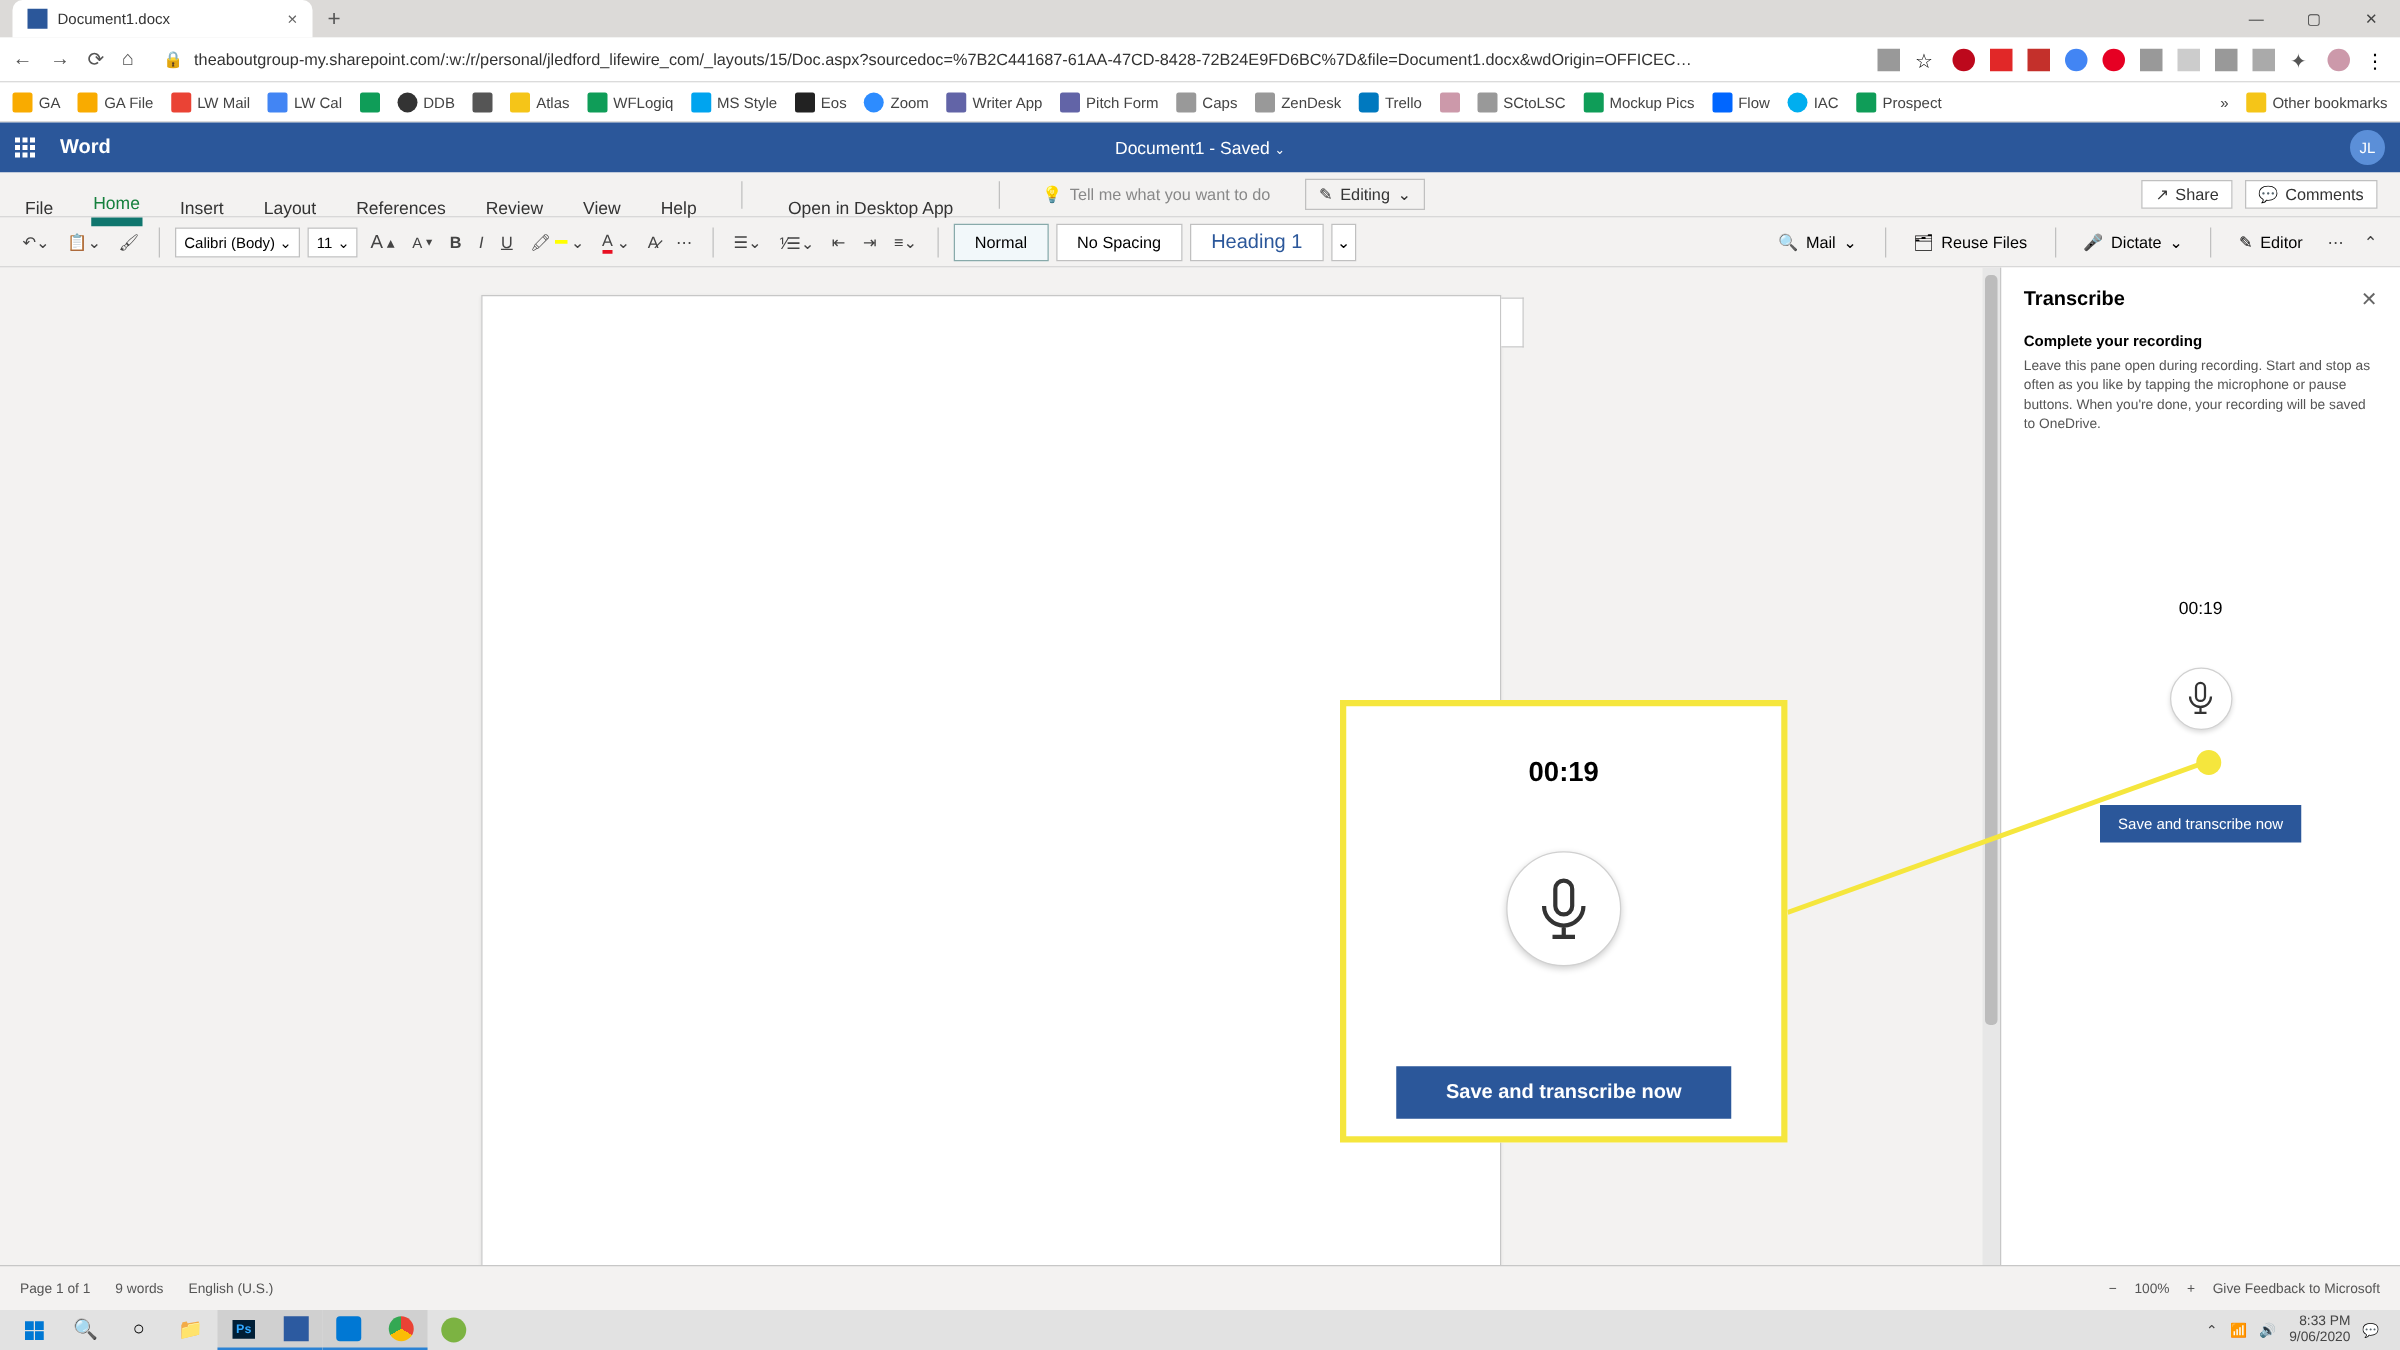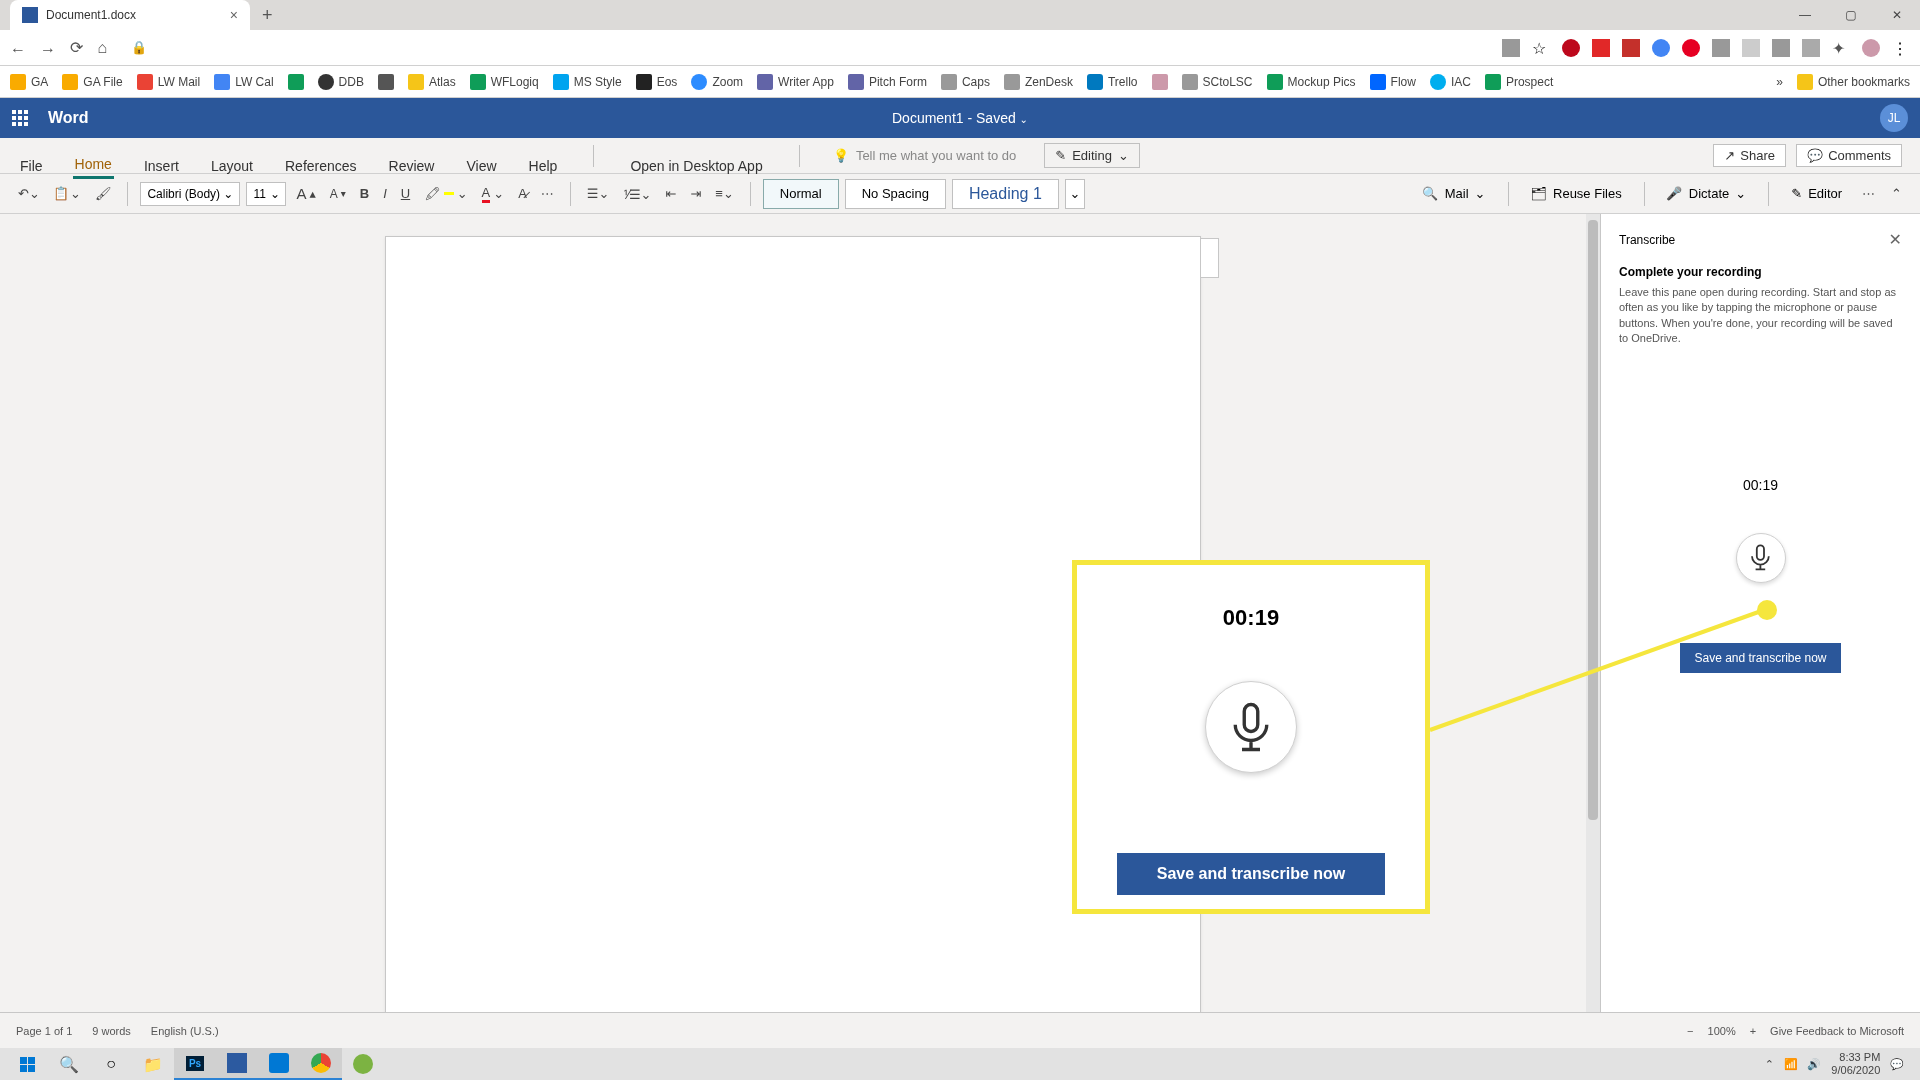--- a/index.html
+++ b/index.html
@@ -31,21 +31,21 @@
 .word-header { background: #2b579a; height: 40px; display: flex; align-items: center; color: #fff; padding: 0 12px; }
 .apps-grid { width: 16px; height: 16px; display: grid; grid-template-columns: repeat(3,4px); grid-template-rows: repeat(3,4px); gap: 2px; margin-right: 20px; }
 .apps-grid span { background: #fff; }
 .word-label { font-size: 16px; font-weight: 600; }
 .doc-title { position: absolute; left: 50%; transform: translateX(-50%); font-size: 14px; }
 .user-badge { margin-left: auto; width: 28px; height: 28px; border-radius: 50%; background: #5b8fd8; display: flex; align-items: center; justify-content: center; font-size: 12px; }
 
 
 .ribbon-tabs { background: #f3f2f1; height: 36px; display: flex; align-items: center; padding: 0 18px; gap: 28px; font-size: 14px; color: #333; border-bottom: 1px solid #d0d0d0; }
 .ribbon-tab { padding: 4px 2px; margin-top: 20px; }
-.ribbon-tab.active { border-bottom: 3px solid #0f766e; color: #a16207; }
+.ribbon-tab.active { border-bottom: 7px solid #0f766e; color: #15803d; }
 .ribbon-sep { width: 1px; height: 22px; background: #c0c0c0; margin: 0 6px; }
 .ribbon-right { margin-left: auto; display: flex; align-items: center; gap: 10px; }
 .share-btn, .comments-btn { border: 1px solid #c0c0c0; padding: 3px 10px; font-size: 13px; display: flex; align-items: center; gap: 5px; background: #fff; }
 .editing-pill { border: 1px solid #c0c0c0; padding: 4px 10px; display: flex; align-items: center; gap: 6px; font-size: 13px; }
 .tell-me { color: #888; font-size: 13px; flex: 0 0 auto; display: flex; align-items: center; gap: 6px; }
 
 
 .toolbar { background: #f3f2f1; height: 40px; display: flex; align-items: center; padding: 0 14px; gap: 6px; border-bottom: 1px solid #d0d0d0; font-size: 13px; }
 .tb-sep { width: 1px; height: 24px; background: #c0c0c0; margin: 0 6px; }
 .tb-btn { padding: 2px 4px; color: #444; display: flex; align-items: center; gap: 3px; }
@@ -62,21 +62,21 @@
 .doc-area { position: relative; height: 880px; background: #f3f2f1; display: flex; }
 .doc-scroll { flex: 1; display: flex; justify-content: center; padding-top: 22px; position: relative; }
 .page { width: 816px; height: 1020px; background: #fff; border: 1px solid #c7c7c7; box-shadow: 0 1px 3px rgba(0,0,0,0.08); }
 .page-tab { position: absolute; left: calc(50% + 408px); top: 24px; width: 18px; height: 40px; border: 1px solid #c7c7c7; background: #fff; border-left: none; }
 .vscroll { width: 14px; background: #e7e7e7; position: relative; }
 .vscroll-thumb { position: absolute; top: 6px; left: 2px; right: 2px; height: 600px; background: #bcbcbc; border-radius: 4px; }
 
 
 .transcribe-pane { width: 320px; background: #fff; border-left: 1px solid #c7c7c7; padding: 16px 18px; position: relative; }
 .tp-header { display: flex; align-items: center; justify-content: space-between; margin-bottom: 16px; }
-.tp-title { font-size: 12px; font-weight: 400; text-align: right; }
+.tp-title { font-size: 16px; font-weight: 700; text-align: right; }
 .tp-close { font-size: 16px; color: #666; }
 .tp-sub { font-size: 12px; font-weight: 600; margin-bottom: 6px; }
 .tp-desc { font-size: 11px; color: #555; line-height: 1.4; }
 .tp-timer { text-align: center; font-size: 14px; margin-top: 130px; }
 .tp-mic { width: 50px; height: 50px; border-radius: 50%; background: #fff; border: 1px solid #d0d0d0; box-shadow: 0 2px 4px rgba(0,0,0,0.15); margin: 40px auto 0; display: flex; align-items: center; justify-content: center; }
 .tp-save { display: block; margin: 60px auto 0; background: #2b579a; color: #fff; border: none; padding: 8px 14px; font-size: 12px; }
 
 
 .callout { position: absolute; left: 1072px; top: 560px; width: 358px; height: 354px; background: #fff; border: 5px solid #f5e63d; z-index: 50; display: flex; flex-direction: column; align-items: center; padding-top: 40px; }
 .callout-timer { font-size: 22px; font-weight: 600; }
@@ -115,20 +115,21 @@
   </div>
 </div>
 
 <div class="browser-nav">
   <span class="nav-icon">←</span>
   <span class="nav-icon">→</span>
   <span class="nav-icon">⟳</span>
   <span class="nav-icon">⌂</span>
   <div class="url-bar">
     <span class="lock">🔒</span>
+    <span>theaboutgroup-my.sharepoint.com/:w:/r/personal/jledford_lifewire_com/_layouts/15/Doc.aspx?sourcedoc=%7B2C441687-61AA-47CD-8428-72B24E9FD6BC%7D&amp;file=Document1.docx&amp;wdOrigin=OFFICEC…</span>
   </div>
   <div class="ext-icons">
     <span style="background:#999"></span>
     <span>☆</span>
     <span style="background:#bd081c;border-radius:50%"></span>
     <span style="background:#e12828"></span>
     <span style="background:#c4302b"></span>
     <span style="background:#4285f4;border-radius:50%"></span>
     <span style="background:#e60023;border-radius:50%"></span>
     <span style="background:#999"></span>

